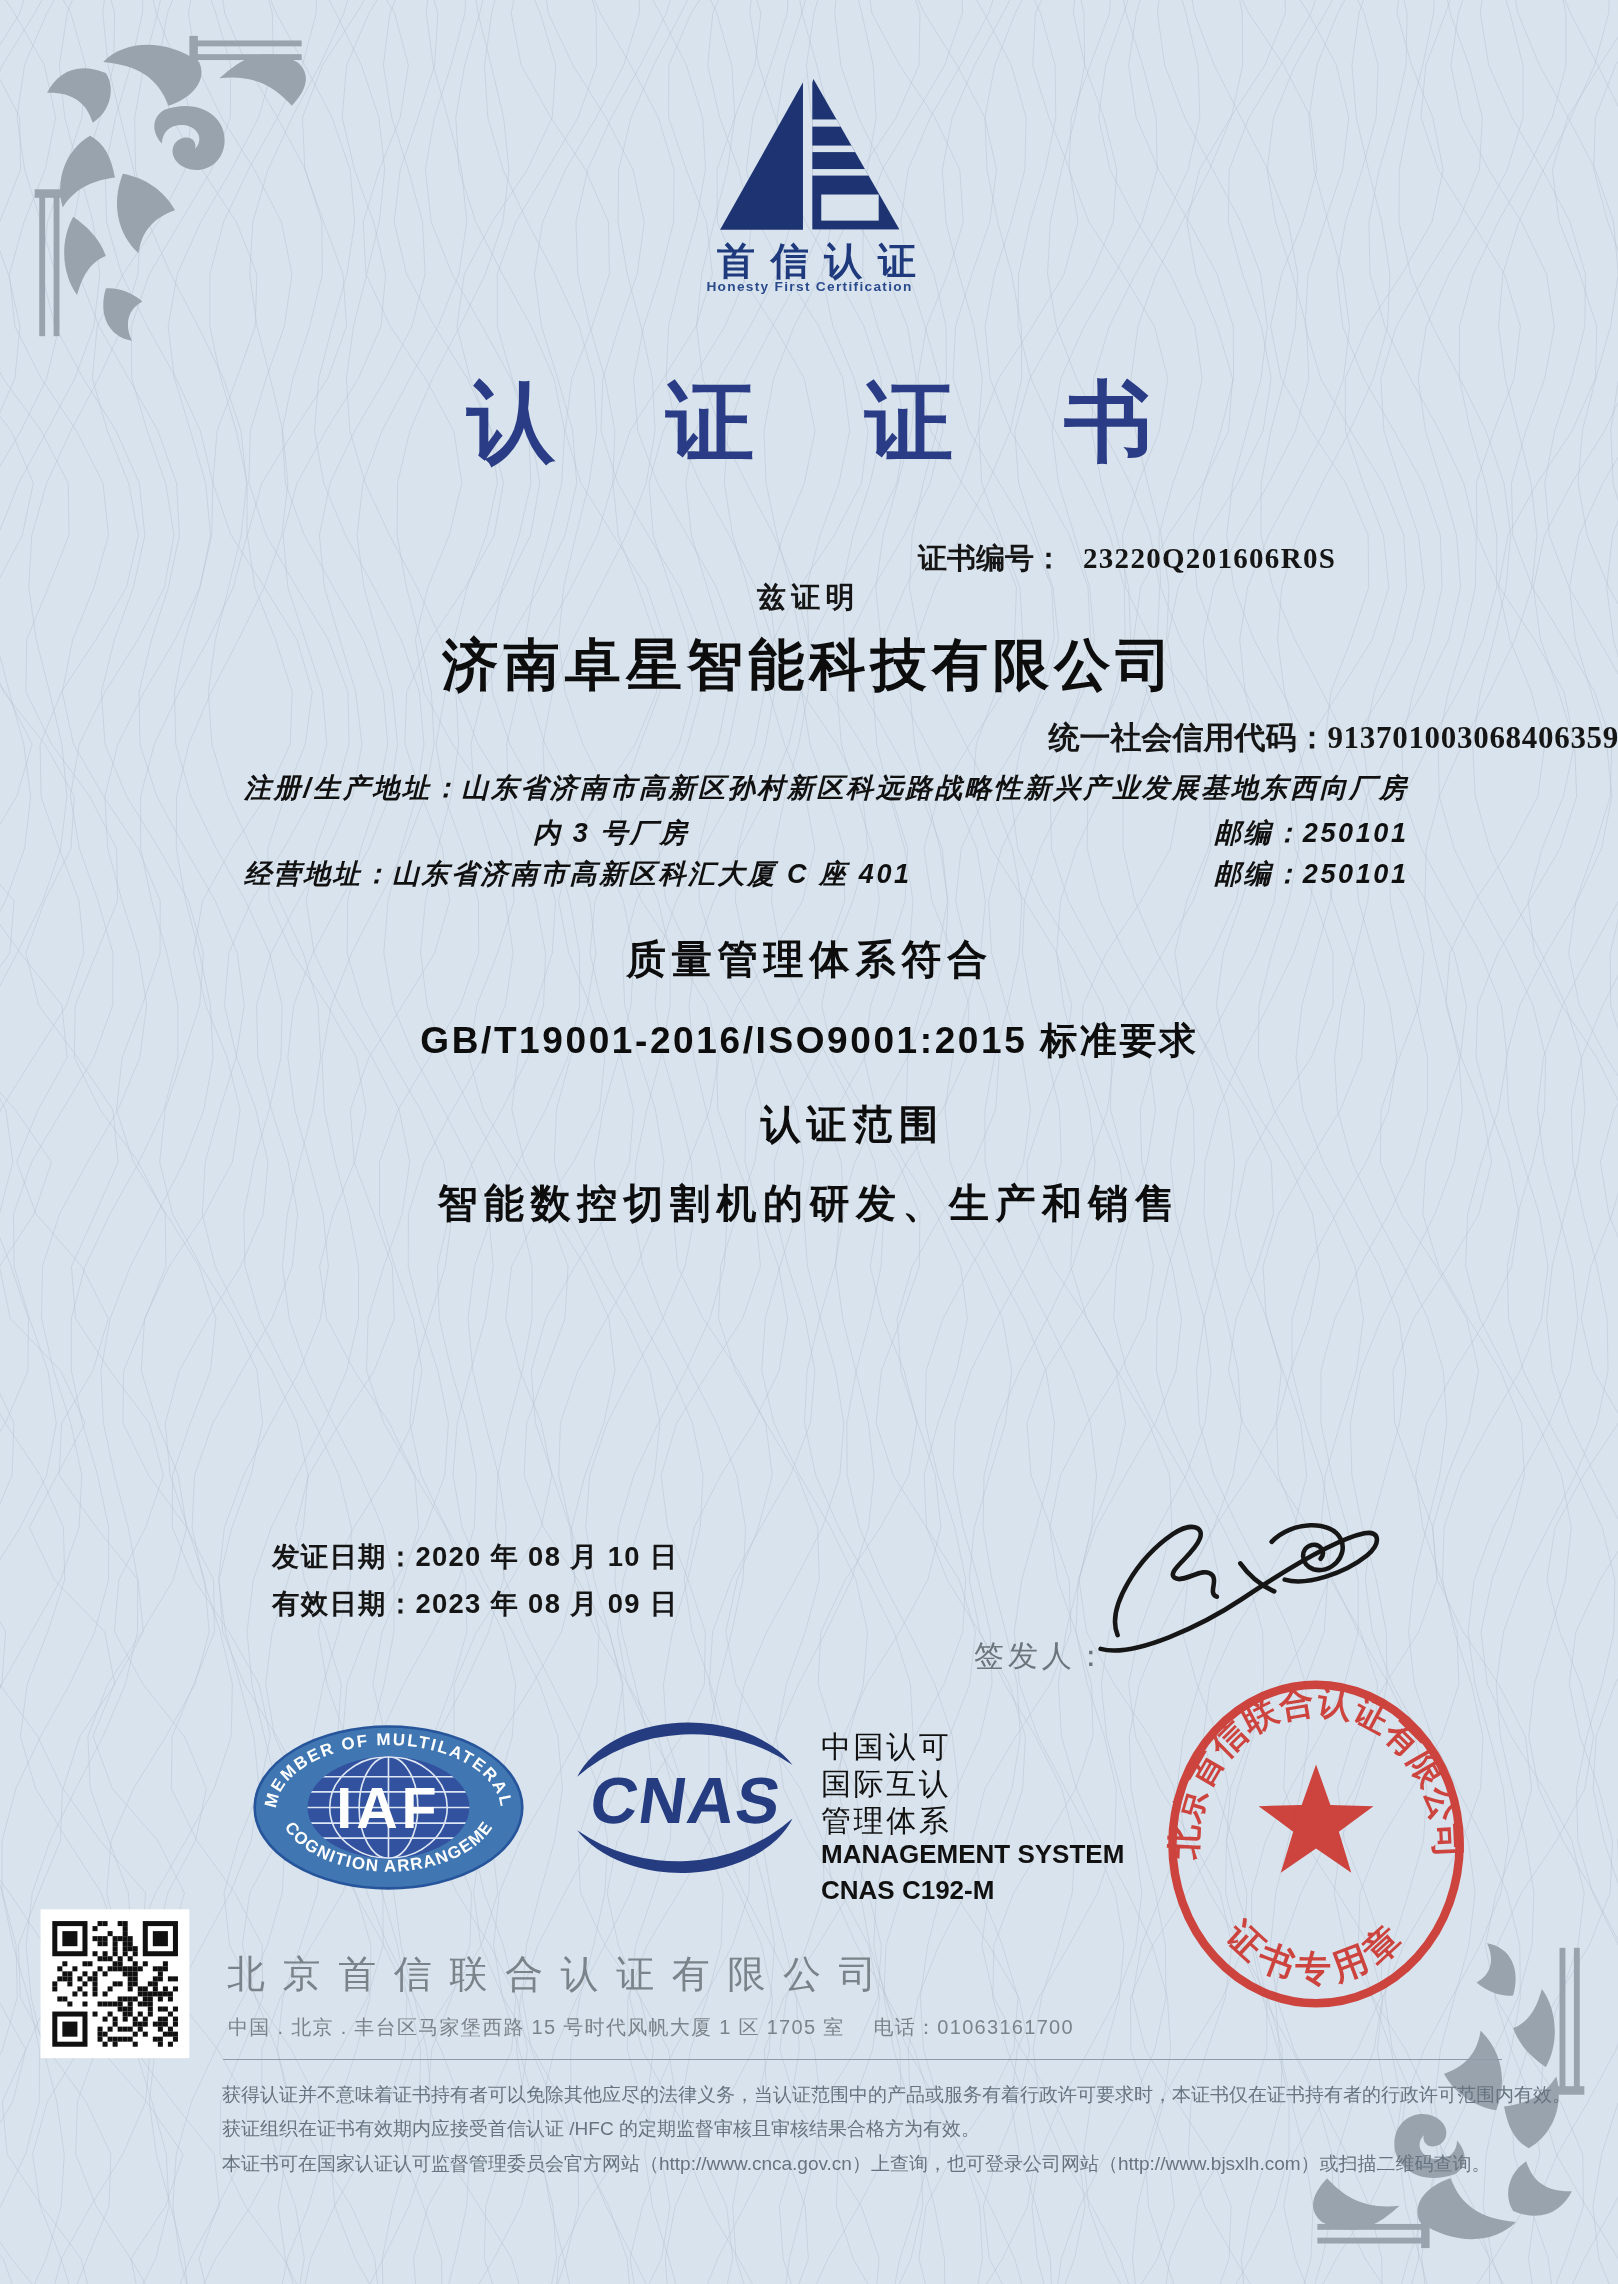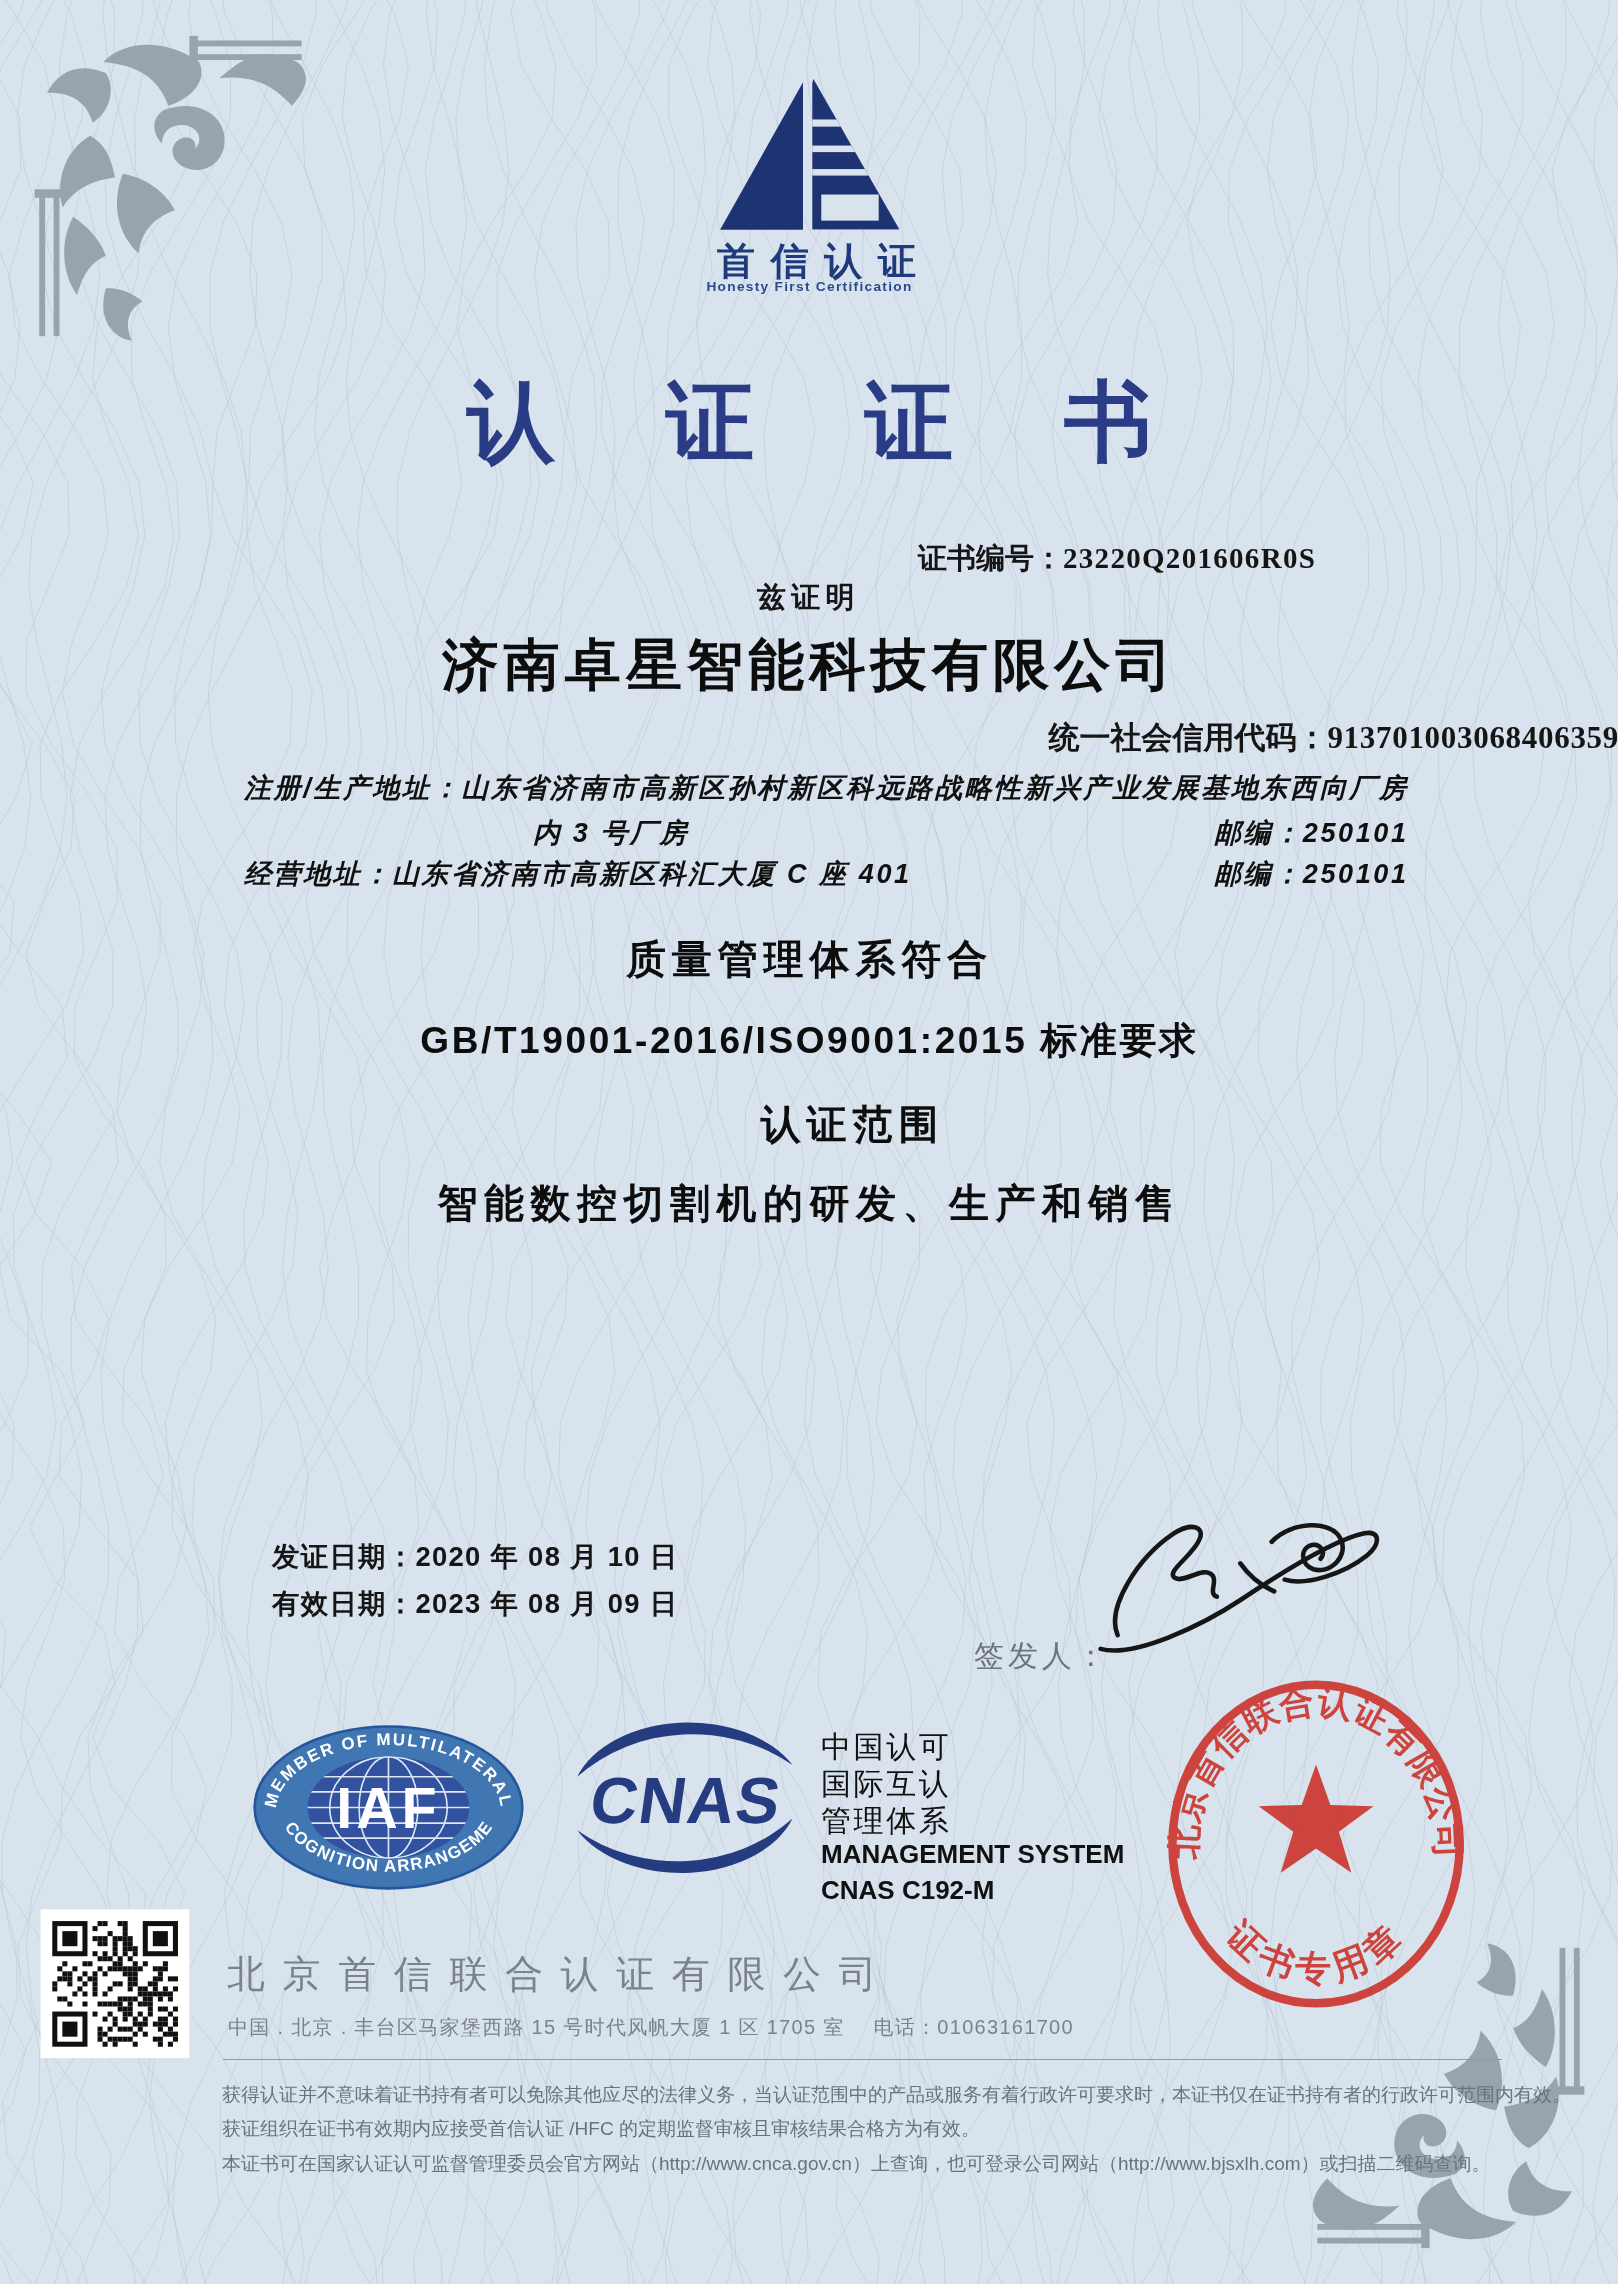--- a/index.html
+++ b/index.html
@@ -12,21 +12,21 @@
   .logo-cn{left:0;width:1619px;top:236px;text-align:center;font-size:38px;font-weight:bold;
            color:#1e3a7c;letter-spacing:15.7px;text-indent:15.7px;padding-left:7px;}
   .logo-en{left:0;width:1619px;top:279px;text-align:center;font-size:13.7px;font-weight:bold;
            color:#2a4a8c;letter-spacing:1.3px;}
   .title{left:0;width:1619px;top:363px;text-align:center;font-size:88px;font-weight:bold;
          color:#2a3c85;letter-spacing:111px;text-indent:111px;
          font-family:"Liberation Serif",serif;}
 
   
   .certno{left:918px;top:539px;font-size:29px;font-weight:600;}
-  .certno .num{font-family:"Liberation Serif",serif;font-weight:bold;letter-spacing:1.3px;}
+  .certno .num{font-family:"Liberation Serif",serif;font-weight:bold;letter-spacing:1.3px;margin-left:20px;}
   .hereby{left:757px;top:578px;font-size:29px;font-weight:600;letter-spacing:5.2px;}
   .company{left:0;width:1619px;top:628px;text-align:center;font-size:56px;font-weight:900;
            letter-spacing:5.2px;color:#0d0d0d;}
   .creditcode{left:0;width:1619px;top:717px;text-align:right;font-size:31px;font-weight:700;}
   .creditcode .num{font-family:"Liberation Serif",serif;letter-spacing:0.7px;}
 
   
   .addr{font-size:27px;font-weight:600;letter-spacing:2.6px;color:#101010;font-style:italic;}
   .addr1{left:244px;top:770px;}
   .addr2{left:533px;top:815px;}

